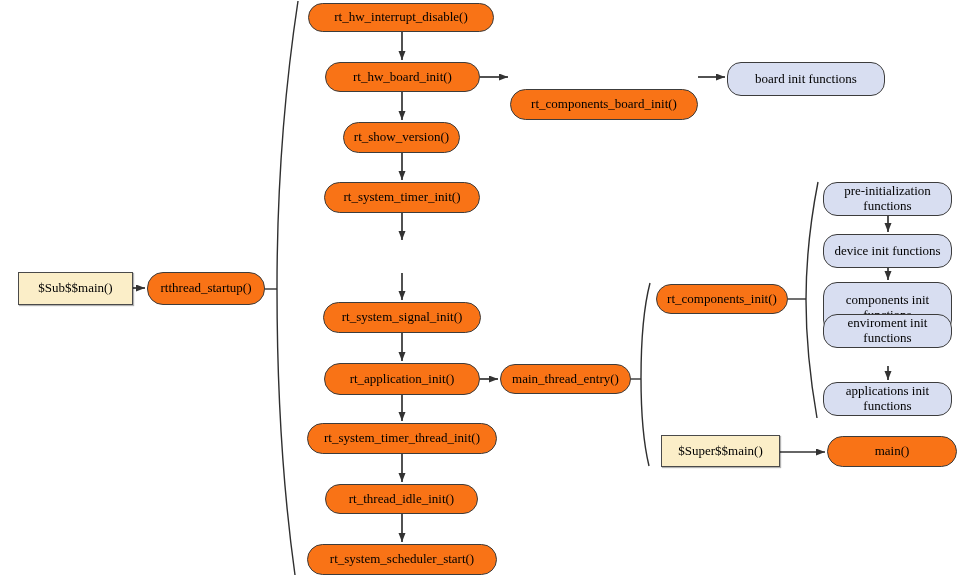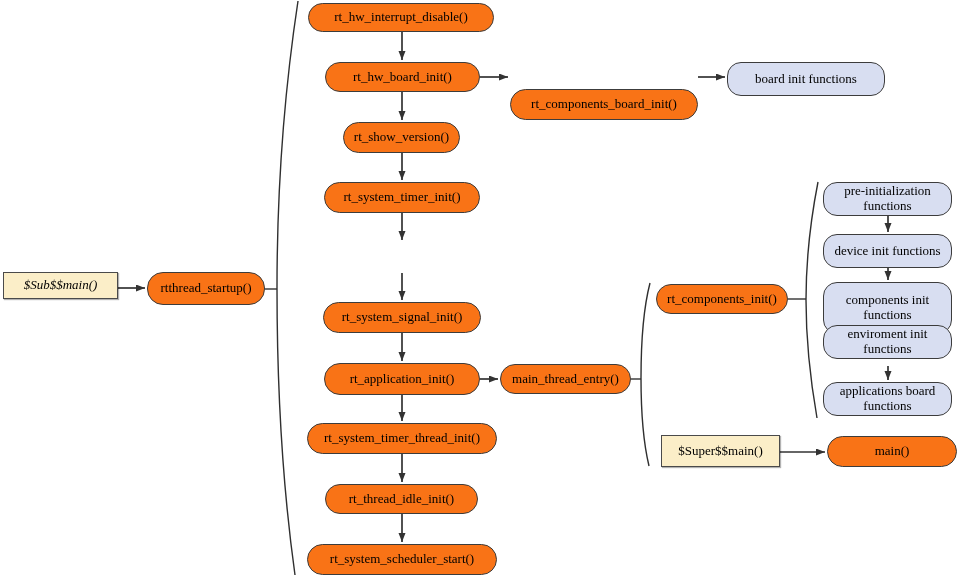--- a/index.html
+++ b/index.html
@@ -25,40 +25,40 @@
     background:#f97316;border:1px solid var(--border);
     white-space:nowrap;line-height:1.15;
   }
   .stadium{border-radius:16px;}
   .blue{background:var(--accent-blue);border-radius:14px;white-space:normal;padding:16px 4px;}
   .tan{
     background:var(--accent-tan);border:1.4px solid #4a4a4a;border-radius:0;
     box-shadow:1px 1px 1px rgba(0,0,0,0.30);
   }
   
-  .n-sub-main{left:3px;top:272px;width:115px;height:27px;font-style:italic;}
+  .n-sub-main{left:18px;top:272px;width:115px;height:33px;}
   .n-rtthread-startup{left:147px;top:272px;width:118px;height:33px;}
   .n-hw-interrupt{left:308px;top:3px;width:186px;height:29px;}
   .n-hw-board-init{left:325px;top:62px;width:155px;height:30px;}
   .n-components-board-init{left:510px;top:61px;width:188px;height:31px;margin-top:28px;}
   .n-board-init-functions{left:727px;top:62px;width:158px;height:30px;}
   .n-show-version{left:343px;top:122px;width:117px;height:31px;}
   .n-system-timer-init{left:324px;top:182px;width:156px;height:31px;}
   .n-system-scheduler-init{left:307px;top:242px;width:190px;height:31px;}
   .n-system-signal-init{left:323px;top:302px;width:158px;height:31px;}
   .n-application-init{left:324px;top:363px;width:156px;height:32px;}
   .n-system-timer-thread-init{left:307px;top:423px;width:190px;height:31px;}
   .n-thread-idle-init{left:325px;top:484px;width:153px;height:30px;}
   .n-system-scheduler-start{left:307px;top:544px;width:190px;height:31px;}
   .n-main-thread-entry{left:500px;top:364px;width:131px;height:30px;}
   .n-components-init{left:656px;top:284px;width:132px;height:30px;}
   .n-pre-init{left:823px;top:182px;width:129px;height:32px;}
   .n-device-init{left:823px;top:234px;width:129px;height:22px;}
   .n-comp-init{left:823px;top:282px;width:129px;height:52px;}
-  .n-env-init{left:823px;top:325px;width:129px;height:33px;}
+  .n-env-init{left:823px;top:314px;width:129px;height:33px;}
   .n-app-init{left:823px;top:382px;width:129px;height:34px;}
   .n-super-main{left:661px;top:435px;width:119px;height:32px;}
   .n-main{left:827px;top:436px;width:130px;height:31px;}
 </style>
 </head>
 <body>
 
 <div class="canvas">
 
   <svg class="connectors">
@@ -113,18 +113,18 @@
   <div class="node stadium n-thread-idle-init">rt_thread_idle_init()</div>
   <div class="node stadium n-system-scheduler-start">rt_system_scheduler_start()</div>
 
   <div class="node stadium n-main-thread-entry">main_thread_entry()</div>
   <div class="node stadium n-components-init">rt_components_init()</div>
 
   <div class="node stadium blue n-pre-init">pre-initialization functions</div>
   <div class="node stadium blue n-device-init">device init functions</div>
   <div class="node stadium blue n-comp-init">components init functions</div>
   <div class="node stadium blue n-env-init">enviroment init functions</div>
-  <div class="node stadium blue n-app-init">applications board functions</div>
+  <div class="node stadium blue n-app-init">applications init functions</div>
 
   <div class="node tan n-super-main">$Super$$main()</div>
   <div class="node stadium n-main">main()</div>
 
 </div>
 
 </body></html>

